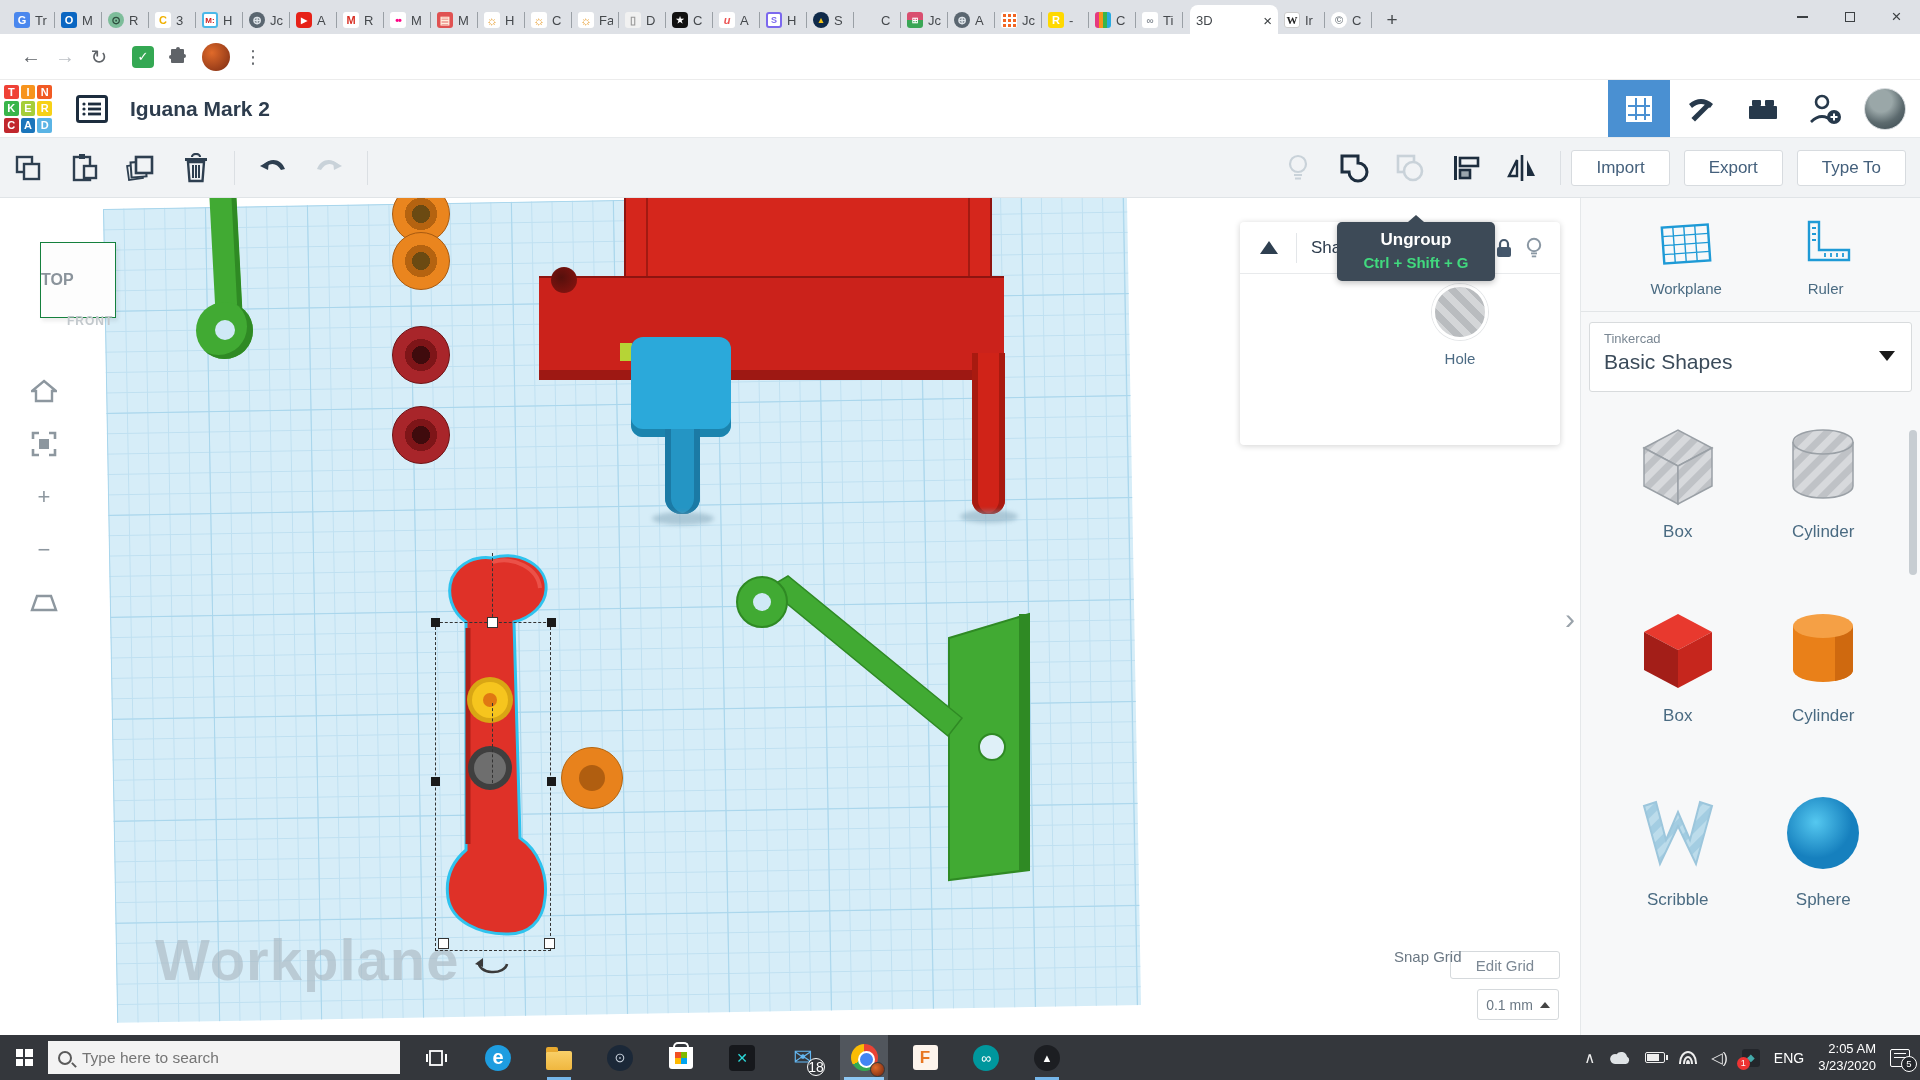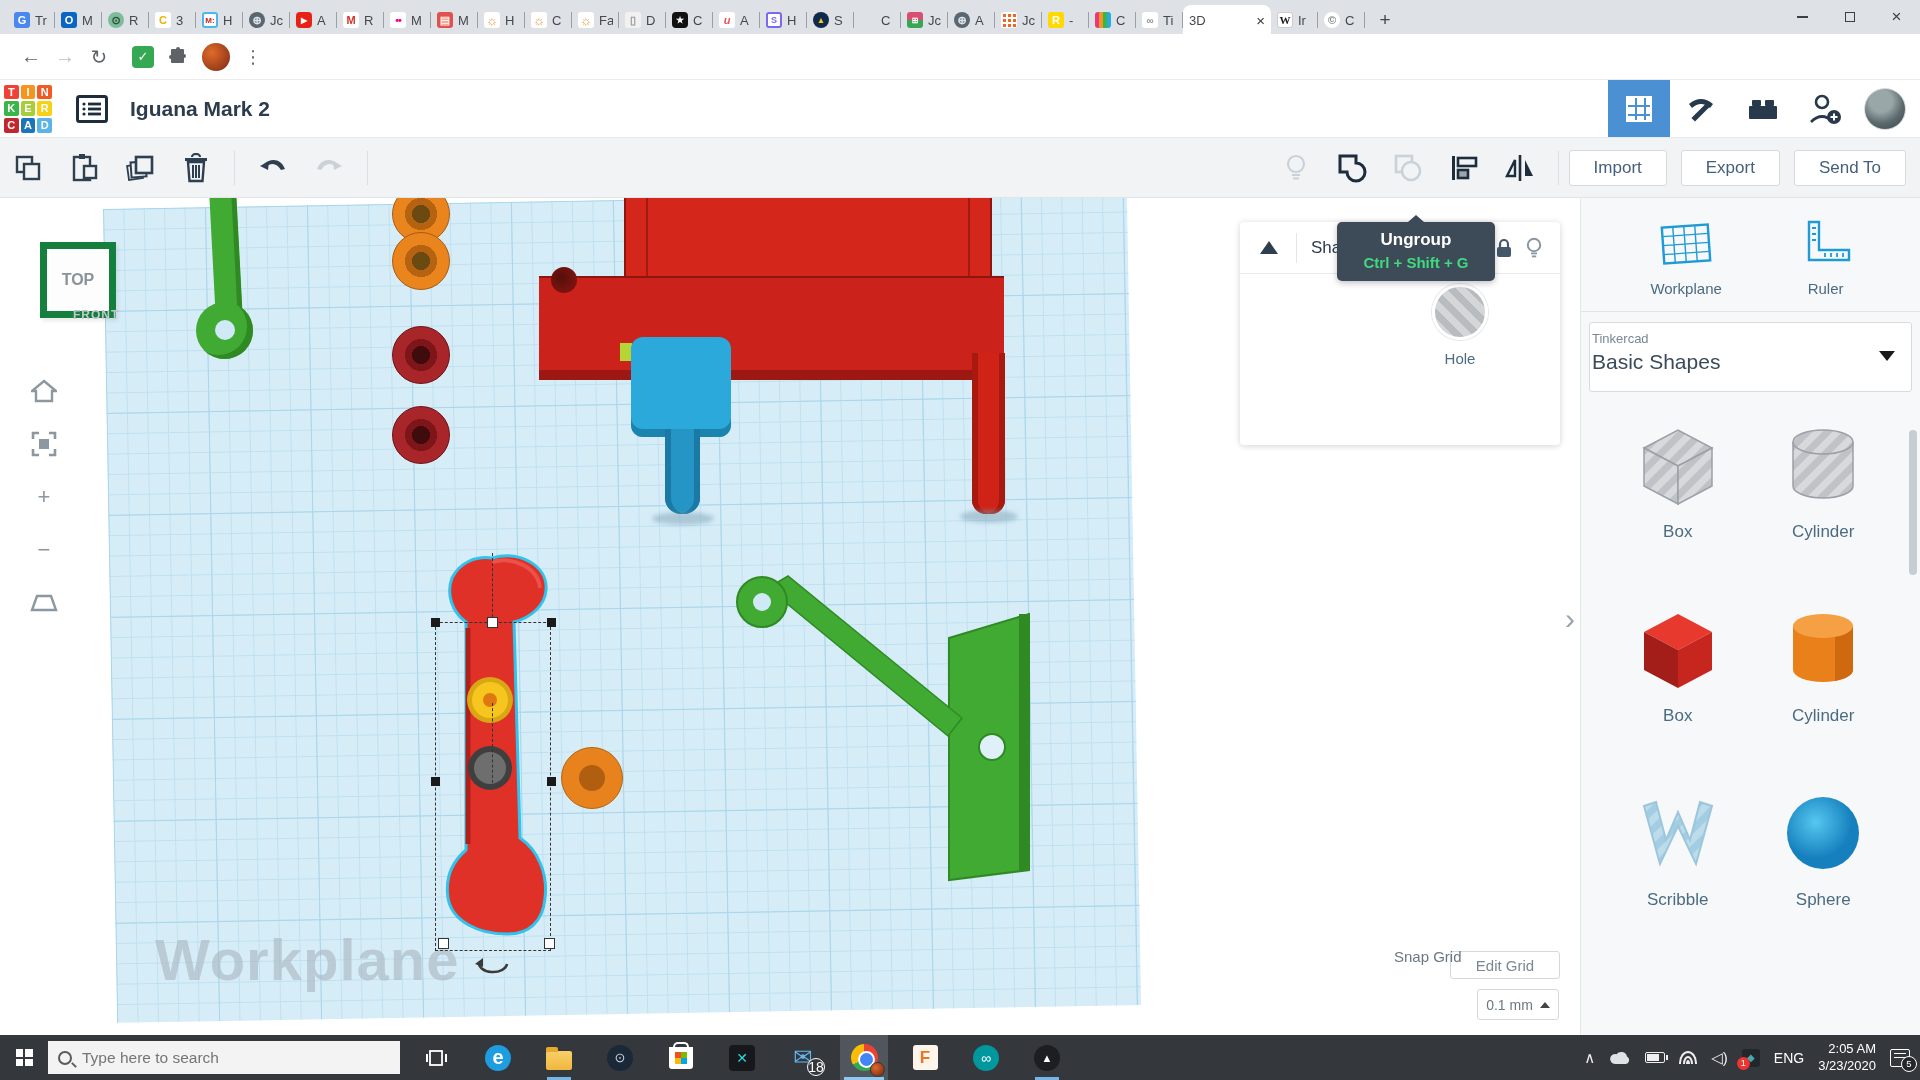--- a/index.html
+++ b/index.html
@@ -3,21 +3,21 @@
 <meta charset="utf-8">
 <style>
   * { margin:0; padding:0; box-sizing:border-box; }
   html,body { width:1920px; height:1080px; overflow:hidden; font-family:"Liberation Sans",sans-serif; }
   .page { position:relative; width:1920px; height:1080px; background:#fff; }
 
   
   .tabstrip { position:absolute; left:0; top:0; width:1920px; height:35px; background:#dee1e6; display:flex; align-items:flex-end; padding-left:8px; }
   .tab { position:relative; height:30px; width:47px; display:flex; align-items:center; gap:5px; padding:0 6px; font-size:13px; color:#45494d; overflow:hidden; flex:none; }
   .tab:not(.active)::after { content:""; position:absolute; right:0; top:7px; height:16px; width:1px; background:#9aa0a6; }
-  .tab.active { width:88px; background:#fff; border-radius:8px 8px 0 0; z-index:2; }
+  .tab.active { width:88px; background:#fff; border-radius:8px 8px 0 0; z-index:2;margin-left:7px; }
   .tab.active::after { display:none; }
   .tlabel { white-space:nowrap; overflow:hidden; }
   .tclose { margin-left:auto; font-size:15px; color:#3c4043; line-height:1; }
   .newtab { width:28px; height:28px; margin:0 0 1px 6px; display:flex; align-items:center; justify-content:center; font-size:19px; color:#44484c; flex:none; }
   .wincontrols { position:absolute; right:0; top:0; height:34px; display:flex; }
   .wc { width:47px; height:34px; display:flex; align-items:center; justify-content:center; color:#3c4043; }
   .wc-min i { display:block; width:11px; height:2px; background:#3c4043; }
   .wc-max i { display:block; width:10px; height:10px; border:1.5px solid #3c4043; }
   .wc-close { font-size:17px; }
 
@@ -91,21 +91,21 @@
     background-image:
       linear-gradient(#a9d6ec 1px,transparent 1px),linear-gradient(90deg,#a9d6ec 1px,transparent 1px),
       linear-gradient(#bfe0f1 1px,transparent 1px),linear-gradient(90deg,#bfe0f1 1px,transparent 1px);
     background-size:102px 102px,102px 102px,20.4px 20.4px,20.4px 20.4px; }
   .watermark { position:absolute; left:155px; top:728px; font-size:58px; font-weight:bold; color:#a9b6bf; opacity:.6; letter-spacing:1px; }
 
   .obj { position:absolute; }
   .ring { border-radius:50%; }
 
   
-  .viewcube { position:absolute; left:40px; top:44px; width:76px; height:76px; background:#fdfdfd; border:7px solid #15803d; box-shadow:2px 3px 4px rgba(0,0,0,.08); display:flex; align-items:center; justify-content:center; font-size:16px; font-weight:bold; color:#8a939b; }
+  .viewcube { position:absolute; left:40px; top:44px; width:76px; height:76px; background:#fdfdfd; border:1px solid #15803d; box-shadow:2px 3px 4px rgba(0,0,0,.08); display:flex; align-items:center; justify-content:flex-start; font-size:16px; font-weight:bold; color:#8a939b; }
   .viewcube .frontlbl { position:absolute; bottom:-11px; left:26px; font-size:12px; font-weight:bold; color:#c2c8cc; letter-spacing:1px; }
   .navtools { position:absolute; left:26px; top:176px; width:36px; display:flex; flex-direction:column; gap:19px; align-items:center; color:#8d979f; }
   .navtool { width:34px; height:34px; display:flex; align-items:center; justify-content:center; font-size:22px; }
 
   .panel-chevron { position:absolute; left:1565px; top:404px; font-size:30px; color:#9aa3ab; }
 
   
   .inspector { position:absolute; left:1240px; top:24px; width:320px; height:223px; background:#fff; border-radius:4px; box-shadow:0 1px 6px rgba(0,0,0,.18); }
   .insp-head { height:52px; border-bottom:1px solid #e8eaec; display:flex; align-items:center; }
   .tri-up { width:0; height:0; border-left:9px solid transparent; border-right:9px solid transparent; border-bottom:13px solid #2e3f50; margin-left:20px; }
@@ -123,21 +123,21 @@
   .tooltip::before { content:""; position:absolute; top:-7px; left:71px; border-left:8px solid transparent; border-right:8px solid transparent; border-bottom:7px solid #3d4a57; }
   .tt-title { color:#fff; font-size:17px; font-weight:bold; }
   .tt-short { color:#41d97e; font-size:15px; font-weight:bold; margin-top:4px; }
 
   
   .sidebar { position:absolute; left:1580px; top:0; width:340px; height:837px; background:#f7f8f9; border-left:1px solid #e5e8ea; }
   .sb-tools { display:flex; justify-content:space-around; padding:22px 30px 0; }
   .sb-tool { text-align:center; }
   .sb-tool .lbl { margin-top:8px; font-size:15px; color:#4a6b82; }
   .sb-div { height:1px; background:#e2e5e7; margin-top:14px; }
-  .libbox { margin:10px 8px 0; height:70px; background:#fff; border:1px solid #d8dbdd; border-radius:3px; padding:8px 2px; position:relative; }
+  .libbox { margin:10px 8px 0; height:70px; background:#fff; border:1px solid #d8dbdd; border-radius:3px; padding:8px 14px; position:relative; }
   .libbrand { font-size:13px; color:#7a8793; }
   .libname { font-size:21px; color:#3b4b5a; margin-top:4px; }
   .libcaret { position:absolute; right:16px; top:28px; width:0; height:0; border-left:8px solid transparent; border-right:8px solid transparent; border-top:10px solid #1a1a1a; }
   .shapegrid { display:grid; grid-template-columns:1fr 1fr; padding:28px 24px 0; row-gap:62px; }
   .shapetile { text-align:center; }
   .shapetile .slab { margin-top:10px; font-size:17px; color:#4a6b82; }
   .sb-scroll { position:absolute; right:3px; top:232px; width:8px; height:145px; background:#c7cdd2; border-radius:4px; }
 
   .editgrid { position:absolute; left:1450px; top:753px; width:110px; height:28px; background:#fff; border:1px solid #d5d9dc; border-radius:3px; font-size:15px; color:#7c8894; display:flex; align-items:center; justify-content:center; }
   .snaplabel { position:absolute; left:1394px; top:750px; font-size:15px; color:#6b7884; }
@@ -484,21 +484,21 @@
       <div class="tbi">
         <svg width="32" height="30" viewBox="0 0 32 30">
             <rect x="14.7" y="2" width="2.6" height="26" fill="#1d2d3e"></rect>
             <path d="M11 7 L11 23 L3 23 Z" fill="none" stroke="#1d2d3e" stroke-width="2.4"></path>
             <path d="M21 7 L21 23 L29 23 Z" fill="#1d2d3e"></path>
           </svg>
       </div>
       <div class="tbdiv"></div>
       <div class="tbbtn">Import</div>
       <div class="tbbtn">Export</div>
-      <div class="tbbtn">Send To</div>
+      <div class="tbbtn">Type To</div>
     </div>
   </div>
 
   <div class="canvas">
     <div class="workplane"></div>
     <div class="watermark">Workplane</div>
 
     <div class="obj" style="left:212px;top:-28px;width:27px;height:152px;background:#41aa33;border-radius:4px;transform:rotate(-3deg);box-shadow:inset -5px 0 0 #2f8a24;"></div>
     <div class="obj ring" style="left:196px;top:104px;width:57px;height:57px;background:#41aa33;box-shadow:inset -6px -4px 0 #2f8a24;"></div>
     <div class="obj ring" style="left:215px;top:122px;width:20px;height:20px;background:#cfe9f6;"></div>

